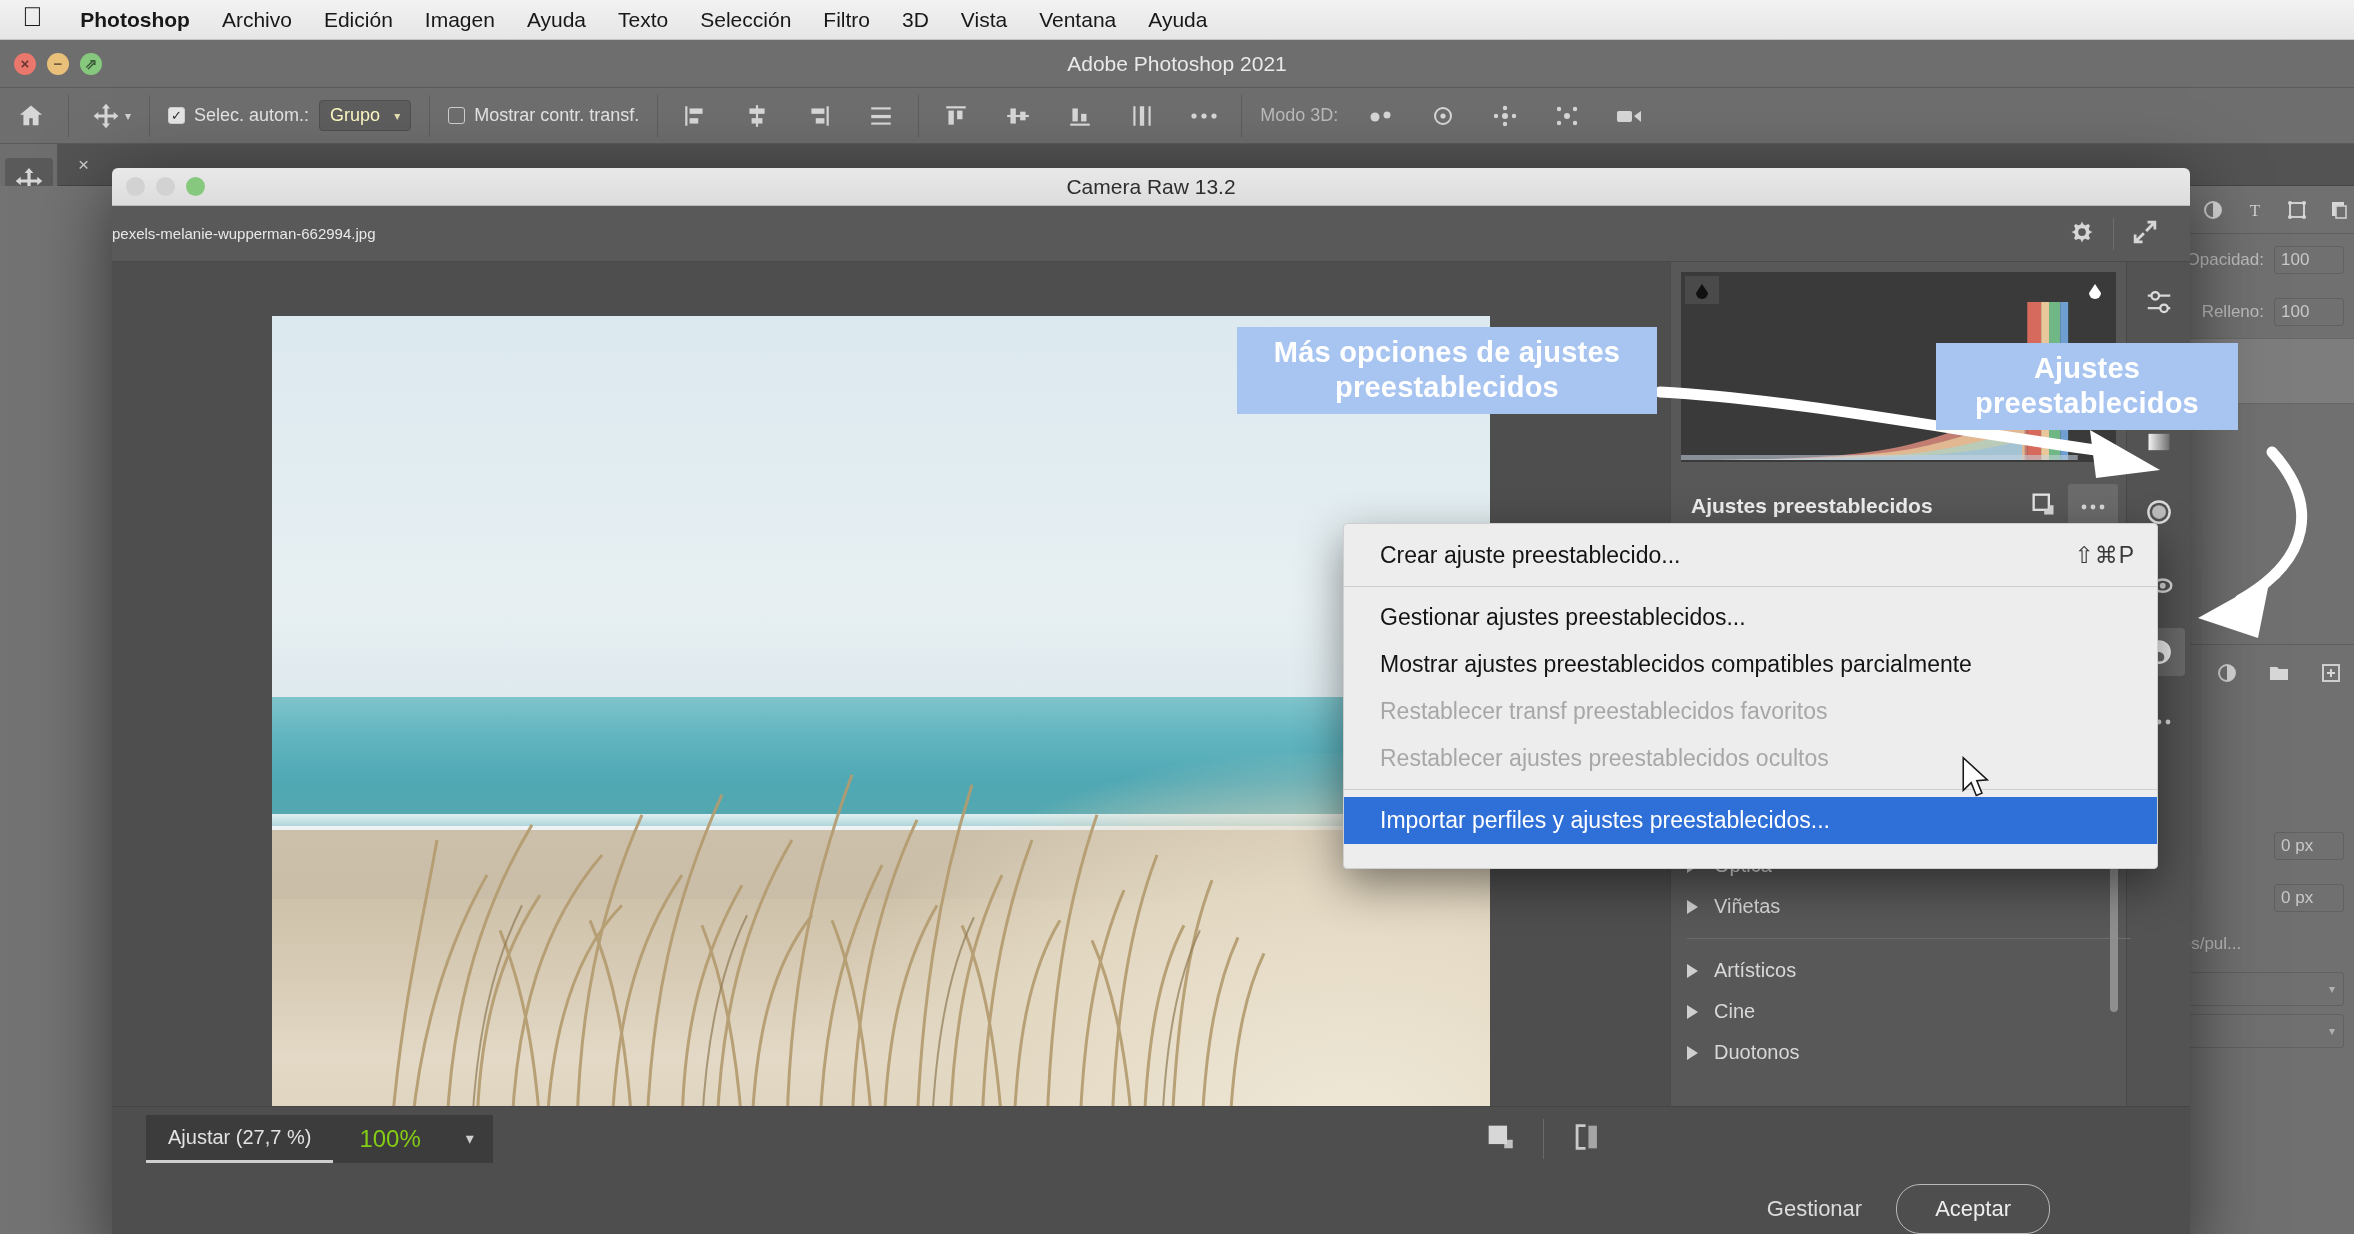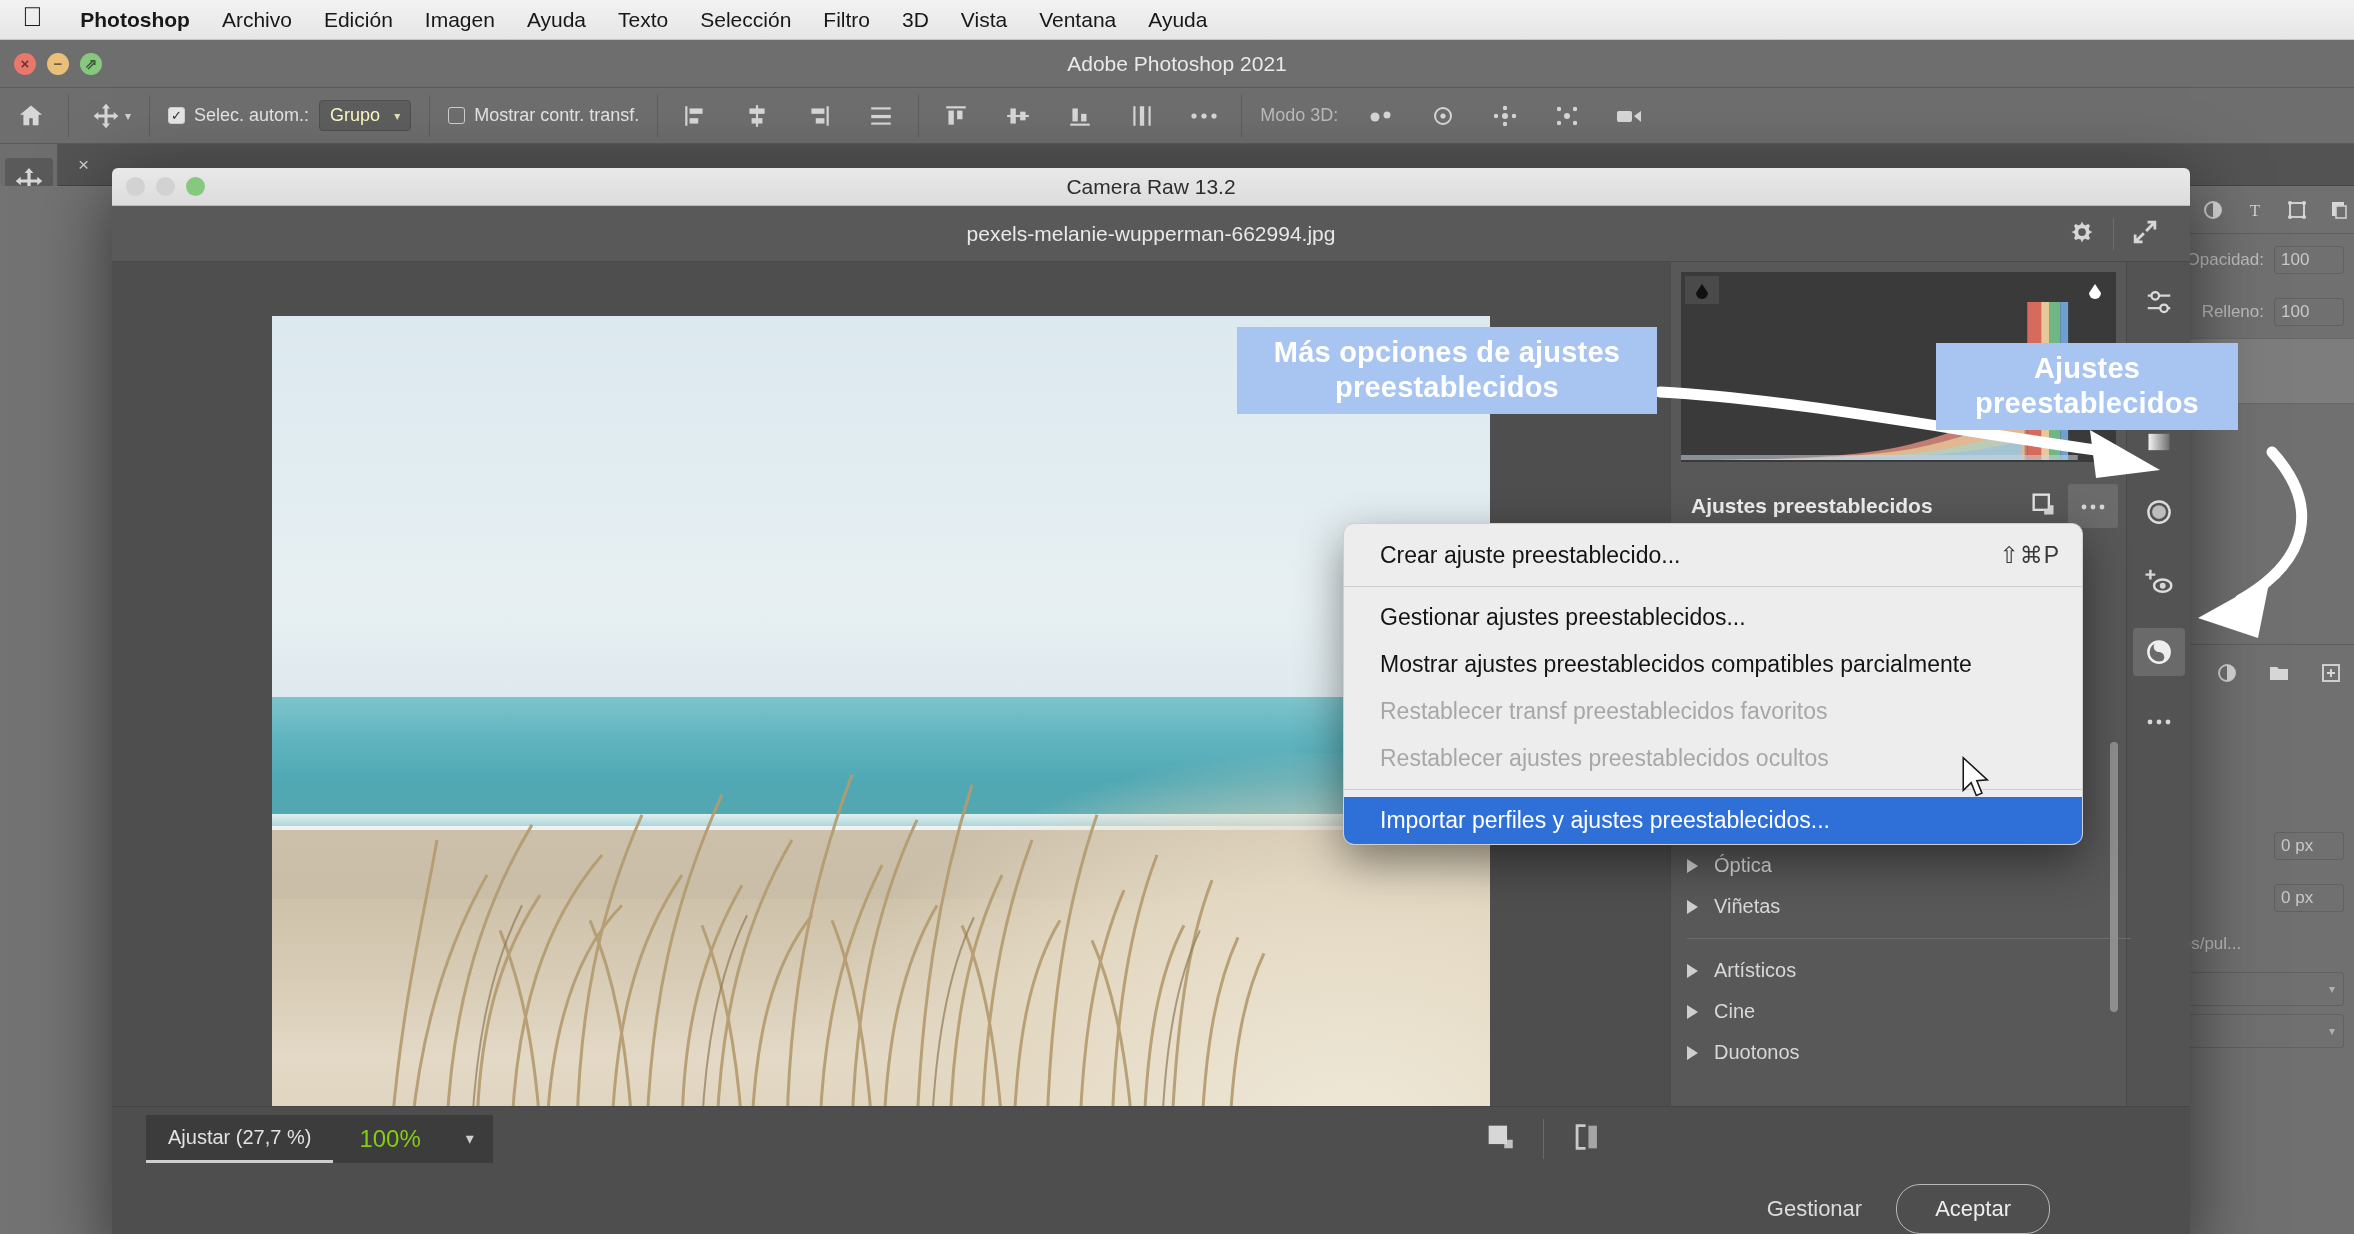--- a/index.html
+++ b/index.html
@@ -134,21 +134,21 @@
   }
   #crTitle .lights{ display:flex; gap:11px; margin-left:14px;}
   #crTitle .tl2{ width:19px;height:19px;border-radius:50%; background:#d2d2d2;}
   #crTitle .tl2.g{ background:#86c97e; }
   #crTitle .t{ position:absolute; left:0; right:0; text-align:center; font-size:21px; color:#2e2e2e;}
 
   #crFileBar{
     height:56px; background:#595959; border-bottom:1px solid #4a4a4a;
     display:flex; align-items:center; position:relative;
   }
-  #crFileBar .fname{ position:absolute; left:0; right:0; text-align:center; font-size:21px; color:#e8e8e8;}
+  #crFileBar .fname{ position:absolute; left:0; right:0; text-align:left; font-size:15px; color:#e8e8e8;}
   #crFileBar .icons{ position:absolute; right:14px; display:flex; align-items:center; gap:0px;}
   #crFileBar .ibtn{ width:62px;height:56px; display:flex;align-items:center;justify-content:center;}
   #crFileBar .vsep{ width:1px;height:32px;background:#6d6d6d;}
 
   #crBody{ position:absolute; left:0; top:94px; width:2078px; height:908px; display:flex; }
   #crCanvas{ flex:1; background:#4e4e4e; position:relative; }
   #photoFrame{
     position:absolute; left:160px; top:54px; width:1218px; height:810px;
     background:#dfe6e9; overflow:hidden;
   }
@@ -223,24 +223,24 @@
     background:#4e4e4e; display:flex; align-items:center; justify-content:flex-end; gap:0;
   }
   #btnCancel{ color:#dcdcdc; font-size:22px; padding:0 34px; }
   #btnOk{
     margin-right:140px; color:#ededed; font-size:22px;
     border:1px solid #b9b9b9; border-radius:24px; padding:11px 38px;
   }
 
   
   #ctxMenu{
-    position:absolute; left:1343px; top:523px; width:740px;
-    background:#ededed; border:1px solid #cfcfcf; border-radius:11px;
+    position:absolute; left:1343px; top:523px; width:815px;
+    background:#ededed; border:1px solid #cfcfcf; border-radius:4px;
     box-shadow:0 16px 46px rgba(0,0,0,.45);
-    padding:8px 0 0 0; z-index:80;
+    padding:8px 0 24px 0; z-index:80;
     overflow:hidden;
   }
   .ctxItem{
     height:47px; display:flex; align-items:center; padding:0 22px 0 36px;
     font-size:23px; color:#141414; white-space:nowrap; position:relative;
   }
   .ctxItem.disabled{ color:#a7a7a7; }
   .ctxItem.sel{ background:#2f6fd8; color:#fff; }
   .ctxItem .sc{ margin-left:auto; font-size:23px; color:#3a3a3a; letter-spacing:1px;}
   .ctxSep{ height:1px; background:#d0d0d0; margin:7px 0; }

